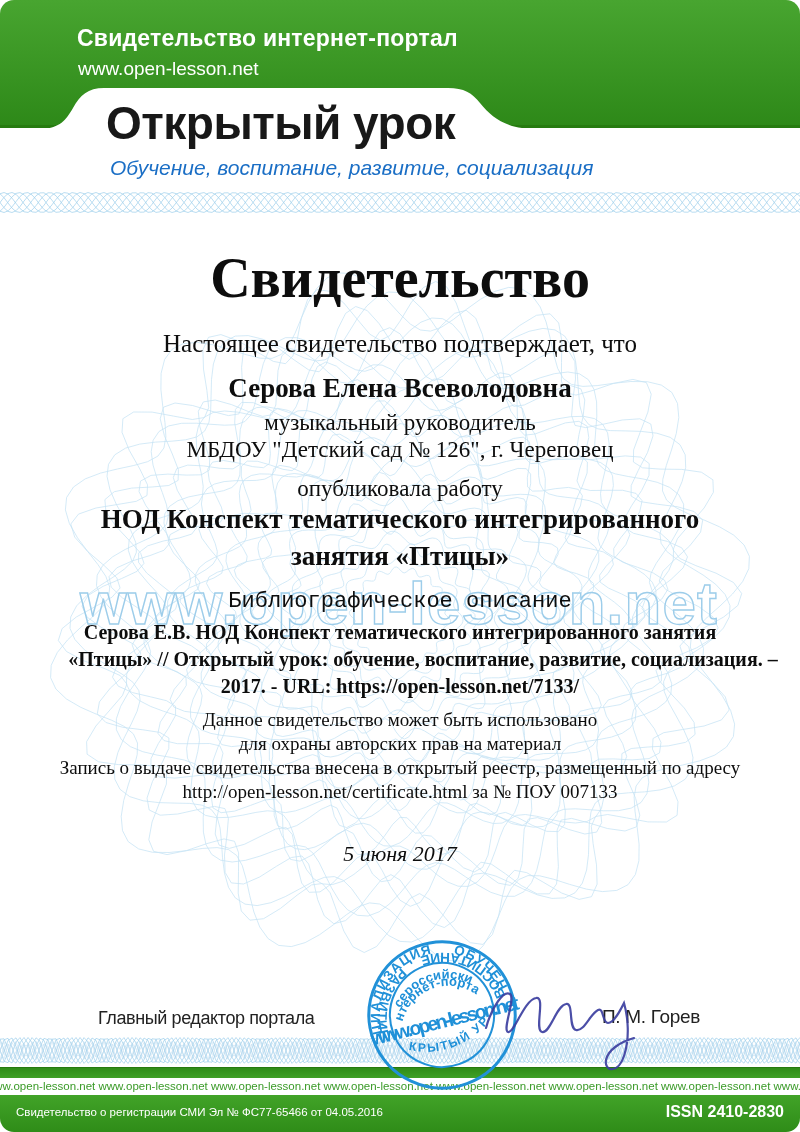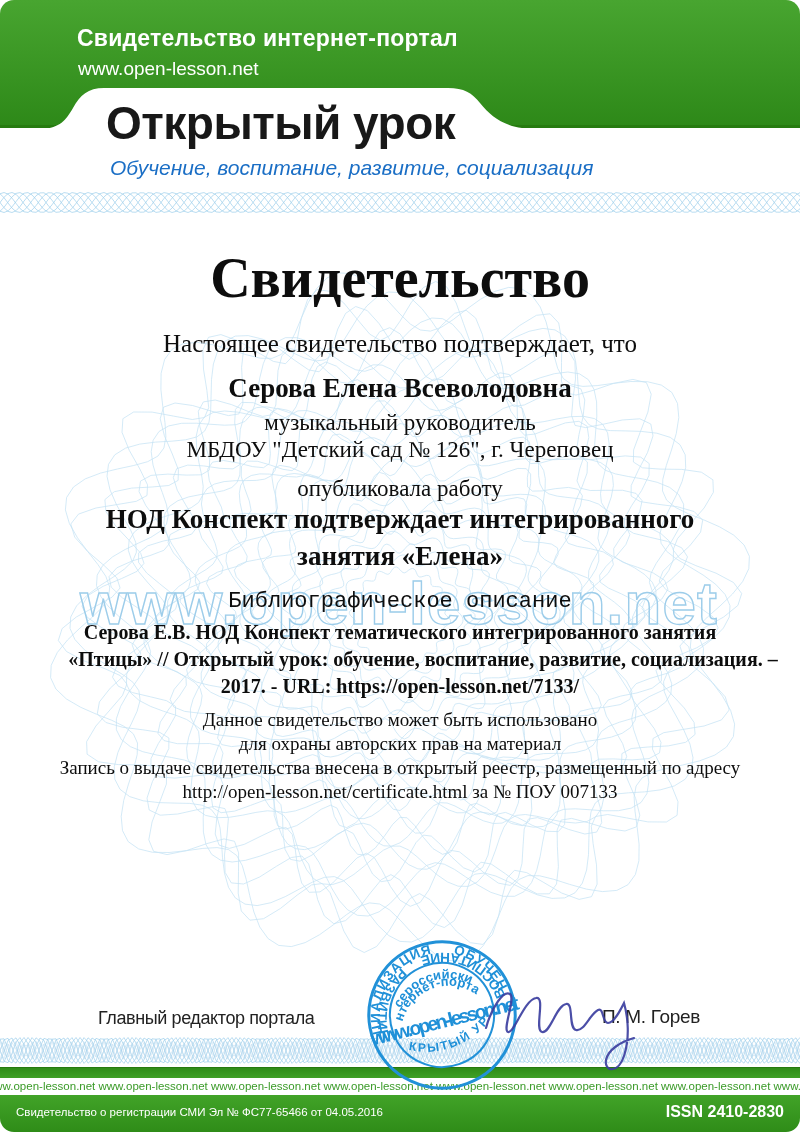--- a/index.html
+++ b/index.html
@@ -112,30 +112,31 @@
   <div class="abs sans portal-url">www.open-lesson.net</div>
   <div class="abs sans site-name">Открытый урок</div>
   <div class="abs sans site-tagline">Обучение, воспитание, развитие, социализация</div>
 
   <div class="center cert-title">Свидетельство</div>
   <div class="center intro">Настоящее свидетельство подтверждает, что</div>
   <div class="center name">Серова Елена Всеволодовна</div>
   <div class="center role">музыкальный руководитель</div>
   <div class="center org">МБДОУ "Детский сад № 126", г. Череповец</div>
   <div class="center action">опубликовала работу</div>
-  <div class="center work1">НОД Конспект подтверждает интегрированного</div>
-  <div class="center work2">занятия «Елена»</div>
+  <div class="center work1">НОД Конспект тематического интегрированного</div>
+  <div class="center work2">занятия «Птицы»</div>
   <div class="center biblio-label">Библиографическое описание</div>
   <div class="center bib bib1">Серова Е.В. НОД Конспект тематического интегрированного занятия</div>
   <div class="center bib bib2">«Птицы» // Открытый урок: обучение, воспитание, развитие, социализация. –</div>
   <div class="center bib bib3">2017. - URL: https://open-lesson.net/7133/</div>
   <div class="center note n1">Данное свидетельство может быть использовано</div>
   <div class="center note n2">для охраны авторских прав на материал</div>
   <div class="center note n3">Запись о выдаче свидетельства внесена в открытый реестр, размещенный по адресу</div>
   <div class="center note n4">http://open-lesson.net/certificate.html за № ПОУ 007133</div>
+  <div class="center date">5 июня 2017</div>
 
   <div class="abs sans editor-label">Главный редактор портала</div>
   <div class="abs sans editor-name">П. М. Горев</div>
 
   <svg class="stamp" viewBox="0 0 310 210" xmlns="http://www.w3.org/2000/svg">
     <defs>
       <path id="arcTop" d="M34,94 A62,62 0 0 1 158,94"></path>
       <path id="arcBot" d="M162,98 A66,66 0 0 0 30,98"></path>
       <path id="arcIn1" d="M60,73 A52,52 0 0 1 132,73"></path>
       <path id="arcIn2" d="M57,86 A48,48 0 0 1 135,86"></path>

